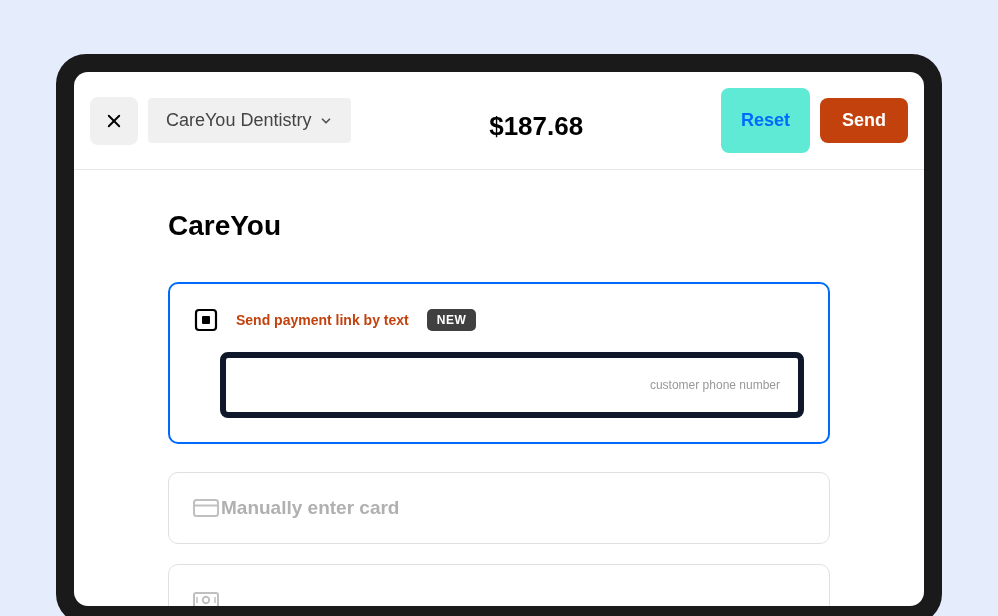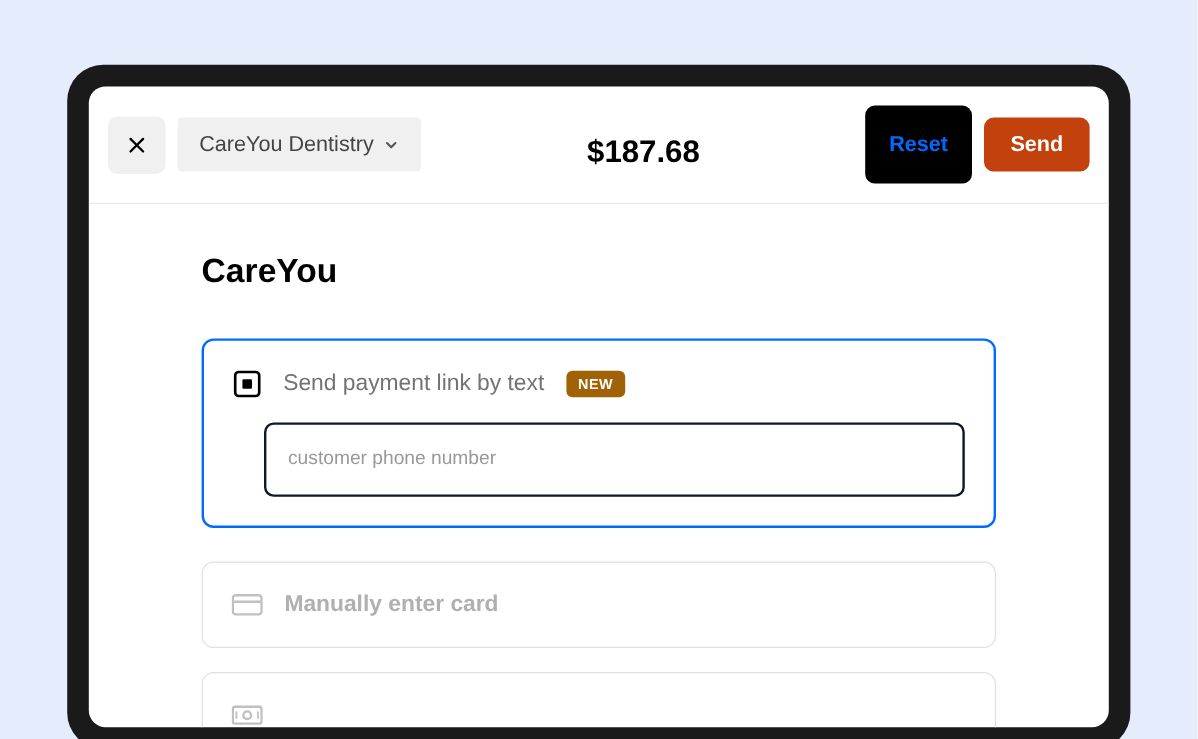--- a/index.html
+++ b/index.html
@@ -71,21 +71,21 @@
     }
     .amount {
       flex: 1;
       text-align: center;
       font-size: 26px;
       font-weight: 700;
       color: #000;
       margin-top: 12px;
     }
     .reset-btn {
-      background: #000000;
+      background: #5eead4;
       border-radius: 8px;
       padding: 22px 20px;
       font-size: 18px;
       font-weight: 600;
       color: #006aff;
       cursor: pointer;
       margin-right: 10px;
     }
     .send-btn {
       background: #c2410c;
@@ -114,54 +114,55 @@
     .option-header {
       display: flex;
       align-items: center;
       gap: 18px;
       margin-bottom: 20px;
     }
     .option-header svg {
       flex-shrink: 0;
     }
     .option-title {
-      font-size: 19px;
-      font-weight: 400;
-      color: #737373;
+      font-size: 14px;
+      font-weight: 700;
+      color: #c2410c;
     }
     .badge {
-      background: #a16207;
+      background: #404040;
       color: #fff;
       font-size: 12px;
       font-weight: 700;
       padding: 4px 10px;
       border-radius: 5px;
       letter-spacing: 0.5px;
     }
     .phone-input {
       width: calc(100% - 26px);
       margin-left: 26px;
       padding: 20px 18px;
-      border: 2px solid #0f172a;
-      border-radius: 8px;
-      font-size: 16px;
+      border: 6px solid #0f172a;
+      border-radius: 8px;
+      font-size: 12px;
       color: #444;
       outline: none;
+      text-align: right;
     }
     .phone-input::placeholder {
       color: #999;
     }
     .payment-option-inactive {
       border: 1px solid #e0e0e0;
       border-radius: 10px;
       padding: 24px;
       margin-bottom: 20px;
       display: flex;
       align-items: center;
-      gap: 18px;
+      gap: 2px;
       cursor: pointer;
     }
     .option-title-muted {
       font-size: 19px;
       font-weight: 700;
       color: #b0b0b0;
     }
   </style>
 </head>
 <body>

